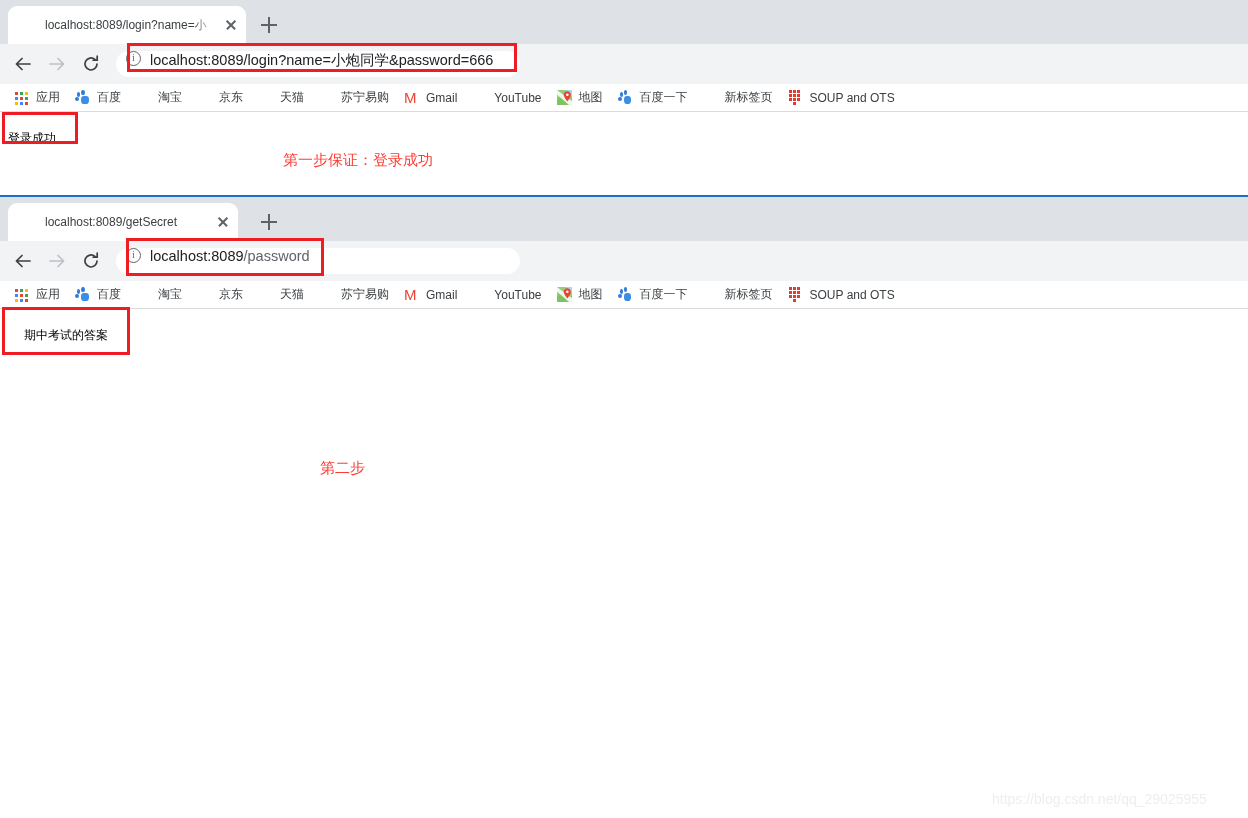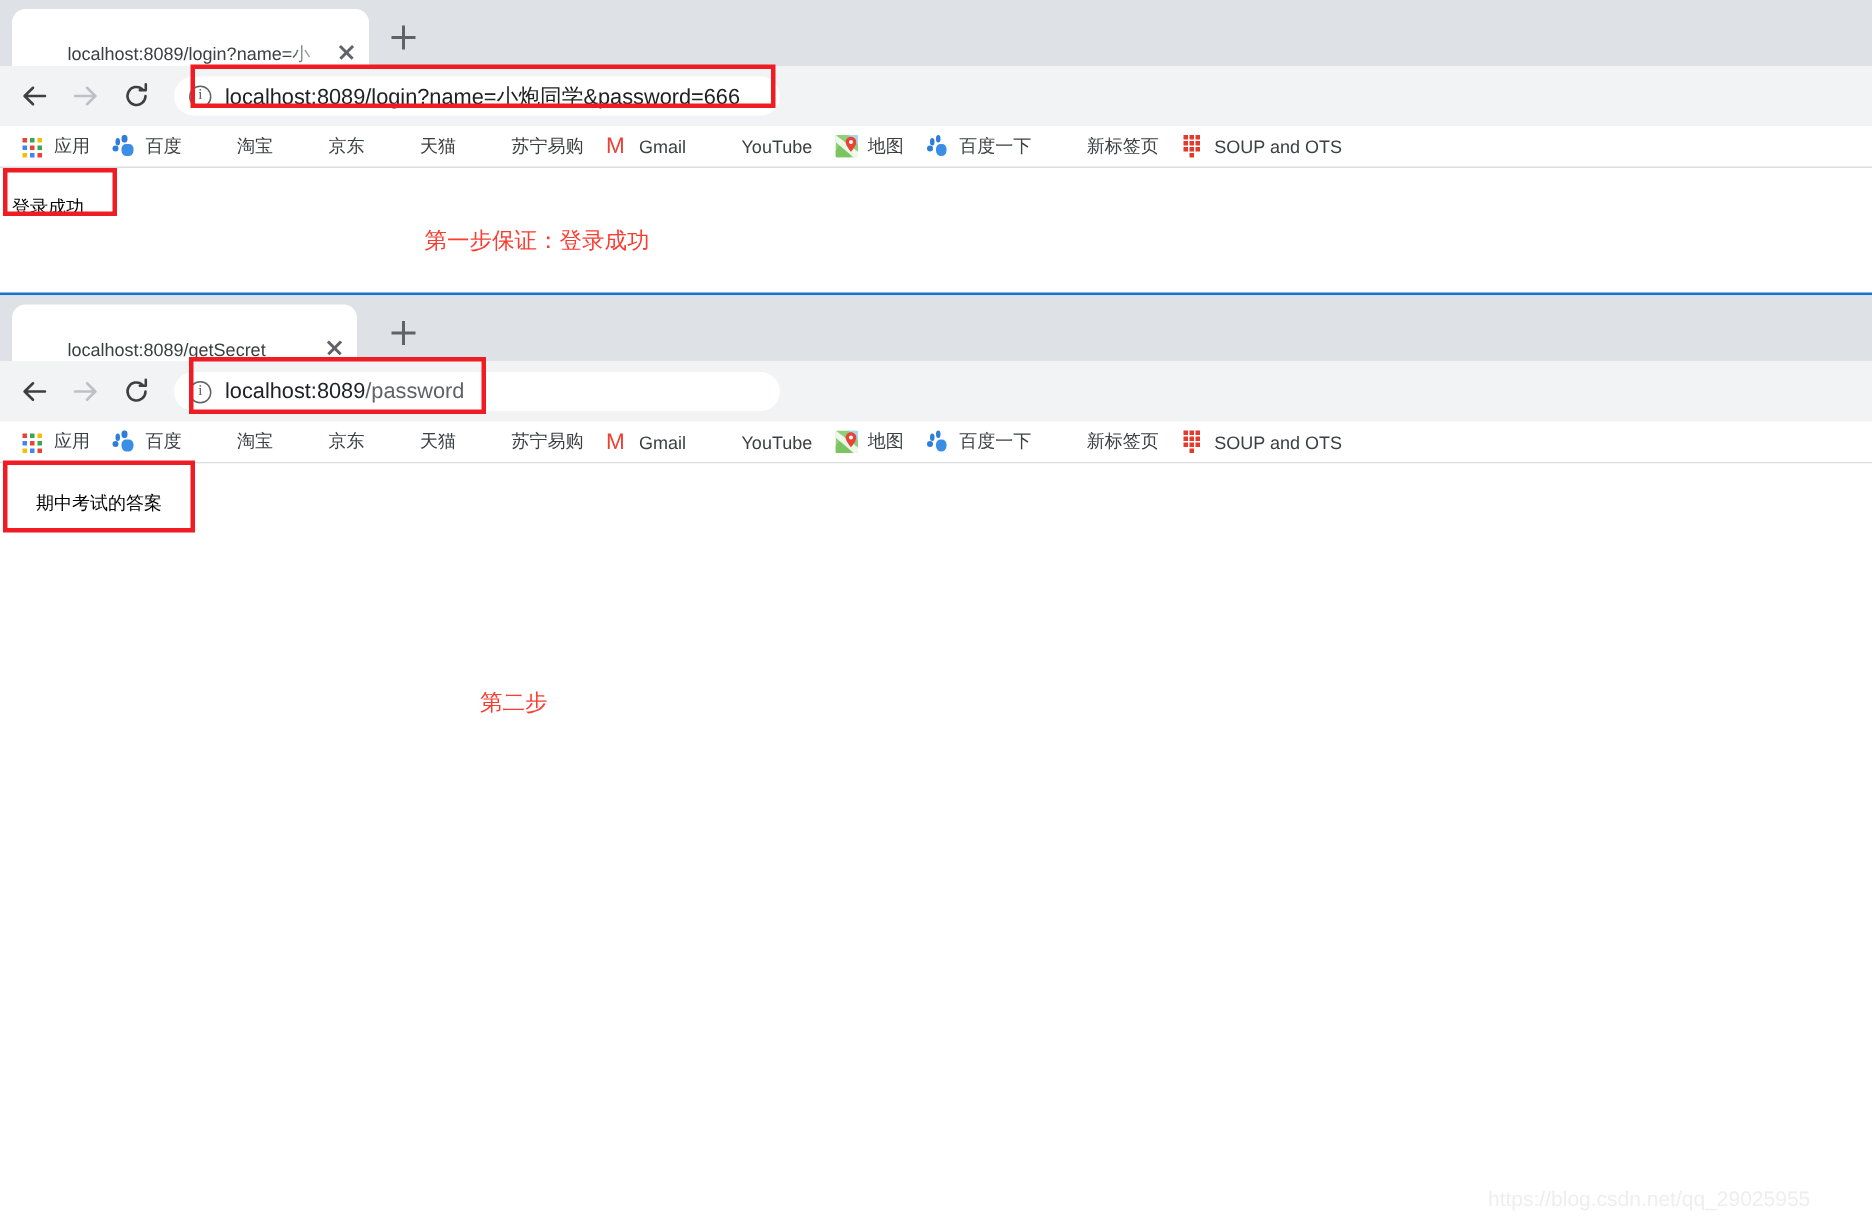--- a/index.html
+++ b/index.html
@@ -25,21 +25,21 @@
   }
   .tab {
     position: absolute;
     left: 8px;
     top: 6px;
     height: 38px;
     width: 238px;
     background: #ffffff;
     border-radius: 9px 9px 0 0;
     display: flex;
-    align-items: flex-end;
+    align-items: center;
     padding: 0 6px 0 12px;
     box-sizing: border-box;
   }
   .tab-favicon {
     width: 16px; height: 16px;
     flex: 0 0 16px;
     margin-right: 9px;
     position: relative;
   }
   .tab-title {
@@ -98,21 +98,20 @@
     margin-right: 4px;
     position: relative;
   }
   .arrow-svg { position: absolute; left: 5px; top: 5px; }
 
   .omnibox {
     height: 26px;
     background: #ffffff;
     border-radius: 13px;
     display: flex;
-    align-items: center;
     padding: 0 14px 0 10px;
     margin-left: 6px;
     box-sizing: border-box;
     font-size: 14.5px;
     color: #202124;
     white-space: nowrap;
   }
   .info-icon {
     width: 15px; height: 15px;
     flex: 0 0 15px;

